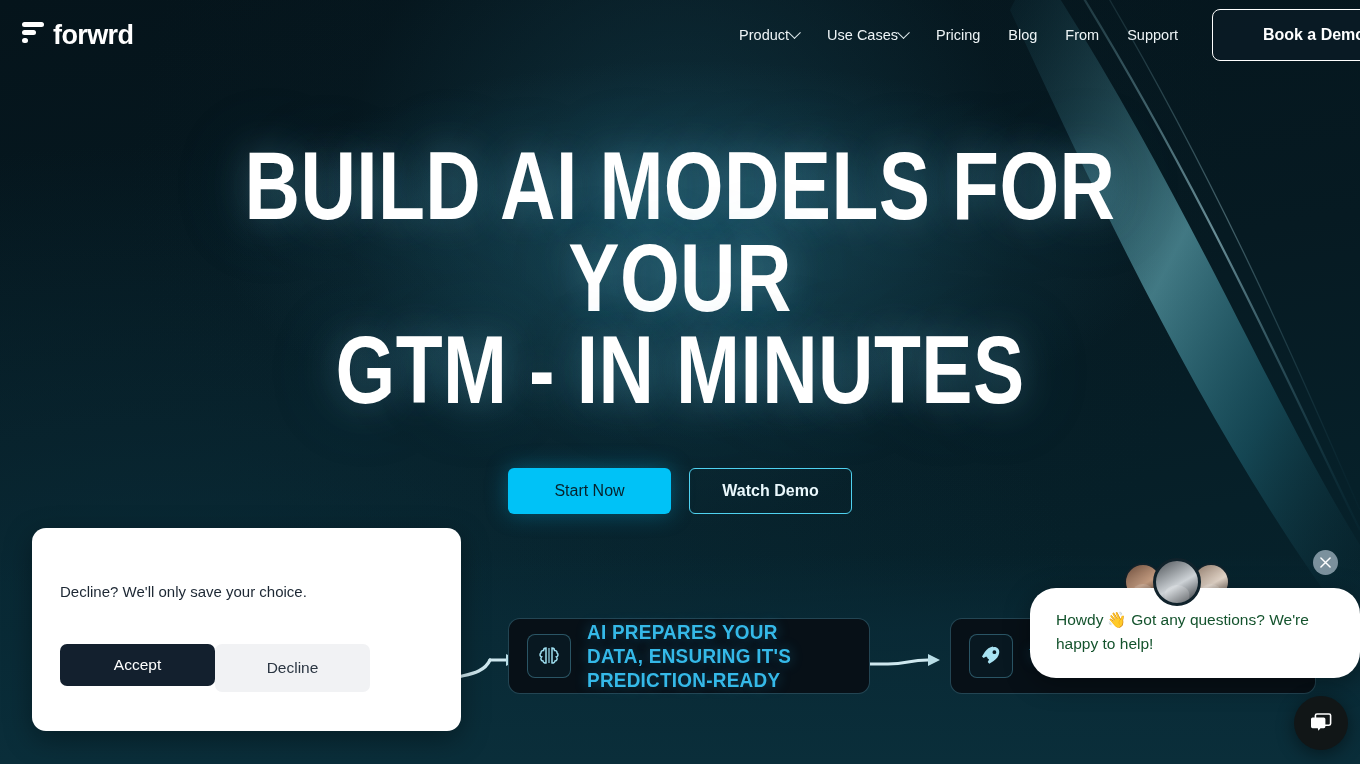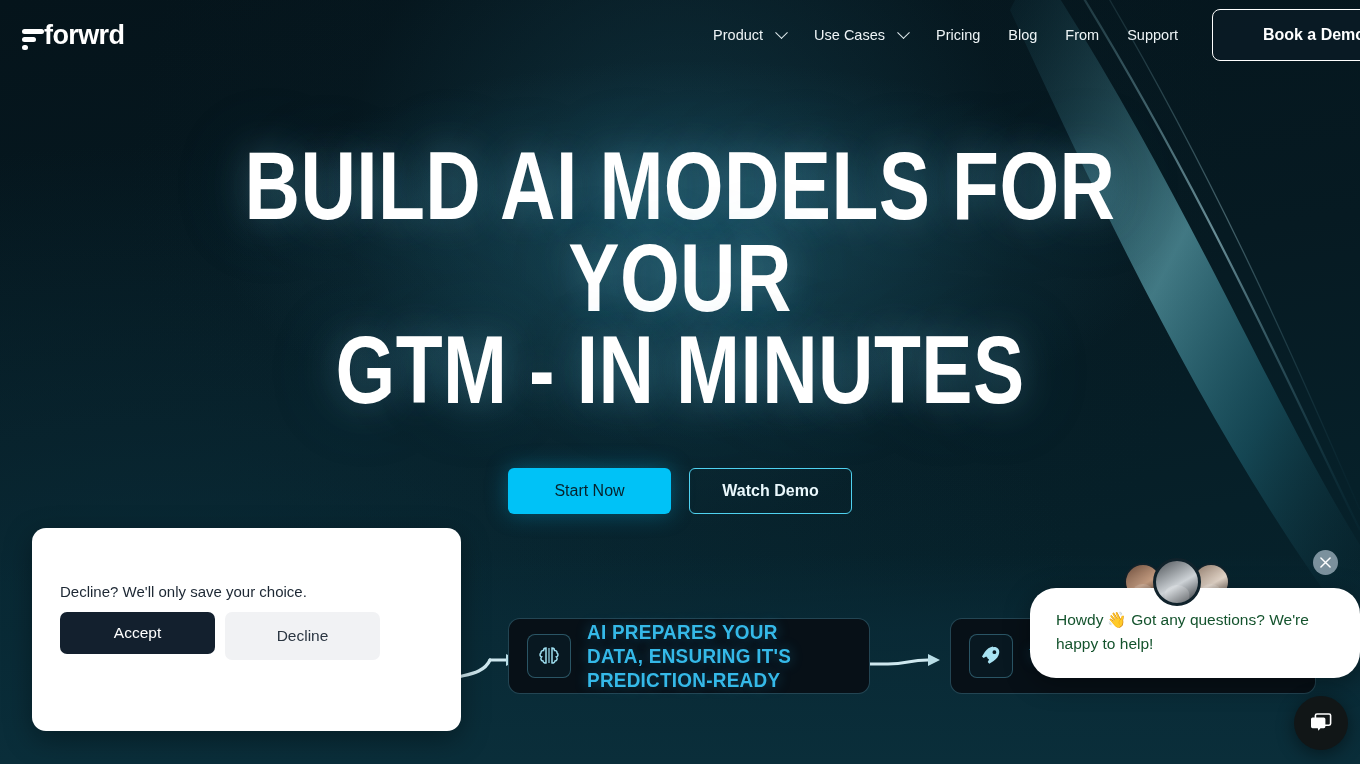--- a/index.html
+++ b/index.html
@@ -32,40 +32,40 @@
   
   .bg-arcs { position:absolute; inset:0; pointer-events:none; }
 
   
   .header {
     position:absolute; top:0; left:0; right:0; height:70px;
     display:flex; align-items:center;
     padding-left:22px;
     z-index:40;
   }
-  .logo { display:flex; align-items:flex-end; }
+  .logo { display:flex; align-items:flex-start; gap:9px; }
   .logo-mark {
     width:22px; height:24px; position:relative; display:block;
   }
   .logo-mark i {
     position:absolute; left:0; display:block; background:#fff; border-radius:3px;
   }
   .logo-mark i:nth-child(1){ top:2px;  width:22px; height:5px; }
   .logo-mark i:nth-child(2){ top:10px; width:14px; height:5px; }
   .logo-mark i:nth-child(3){ top:18px; width:6px;  height:5px; }
   .logo-text {
     color:#fff; font-size:27px; font-weight:700; letter-spacing:-0.6px;
   }
 
   .nav {
     position:absolute; right:0; top:0; height:70px;
     display:flex; align-items:center; gap:0;
   }
   .nav-item {
-    display:flex; align-items:center; gap:14px;
+    display:flex; align-items:center; gap:1px;
     color:#eef4f6; font-size:14.5px; font-weight:400;
     padding:0 14px; height:36px; cursor:pointer; white-space:nowrap;
   }
   .chev {
     width:9px; height:9px; border-right:1.8px solid #dfe9ec; border-bottom:1.8px solid #dfe9ec;
     transform:rotate(45deg) translate(-2px,-2px); display:inline-block;
   }
   .demo-btn {
     margin-left:20px; margin-right:-56px;
     width:204px; height:52px;
@@ -158,21 +158,21 @@
     background:#ffffff;
     border-radius:14px;
     box-shadow:0 8px 28px rgba(0,0,0,0.35);
     padding:34px 28px 0 28px;
     z-index:60;
   }
   .cookie p {
     color:#1c2733; font-size:15px; line-height:1.62;
   }
   .cookie p.p2 { margin-top:18px; }
-  .cookie-actions { display:flex; gap:10px; margin-top:8px; }
+  .cookie-actions { display:flex; gap:0; margin-top:40px; }
   .cookie-accept {
     width:155px; height:42px; border-radius:7px; border:none;
     background:#13202e; color:#fff; font-size:15.5px; cursor:pointer;
     font-family:"Liberation Sans", sans-serif;
   }
   .cookie-decline {
     width:155px; height:48px; border-radius:7px; border:none;
     background:#f1f2f4; color:#2b3642; font-size:15.5px; cursor:pointer;
     font-family:"Liberation Sans", sans-serif;
   }

